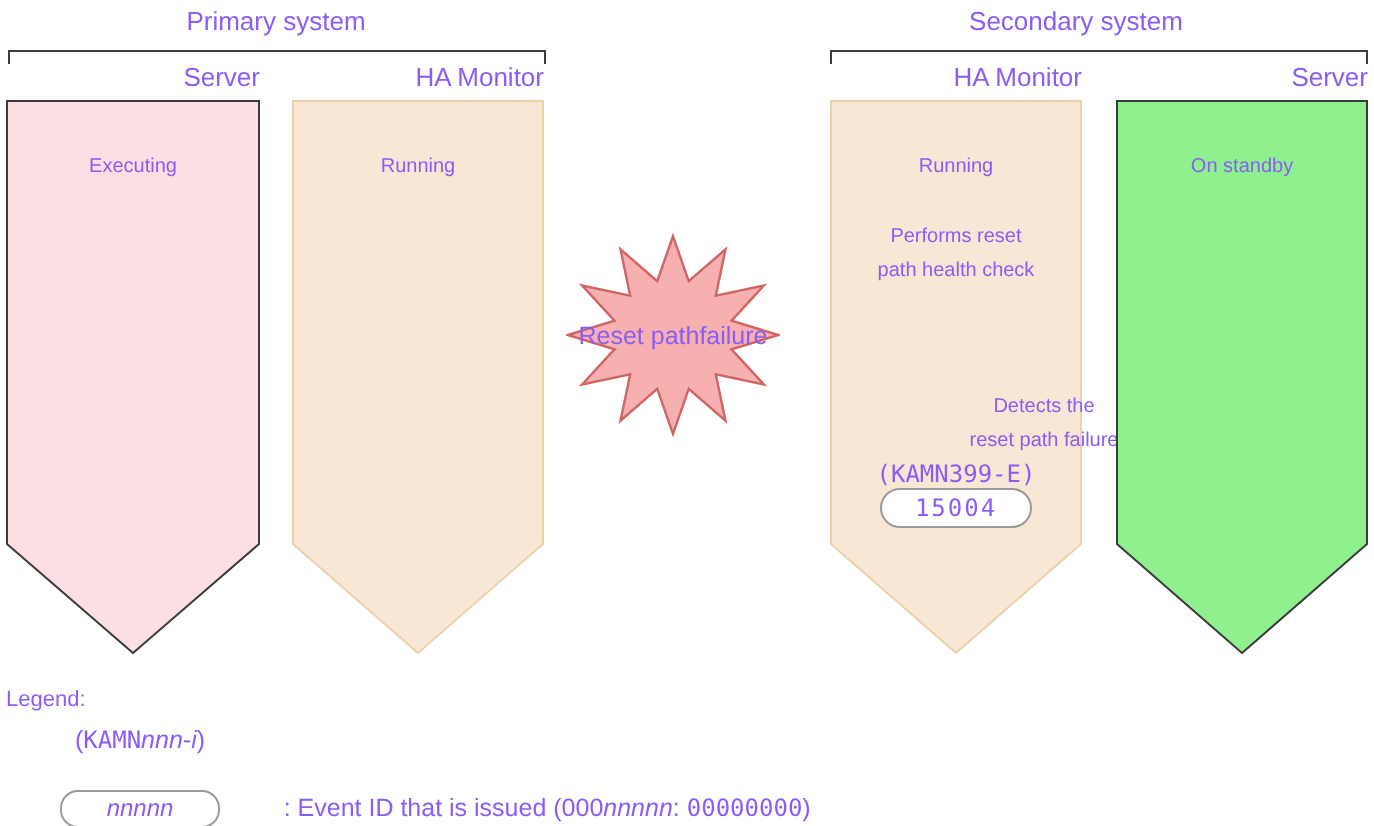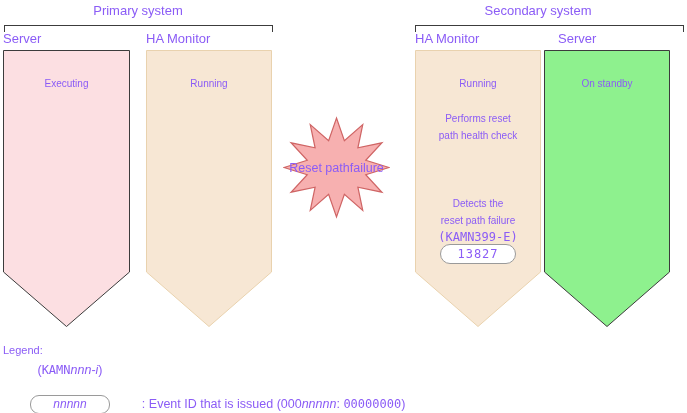--- a/index.html
+++ b/index.html
@@ -6,21 +6,21 @@
   .canvas {
     position:relative; width:687px; height:413px; background:#ffffff;
     font-family:"Liberation Sans", sans-serif; color:#8b5cf6;
     overflow:hidden;
   }
   .group-label { position:absolute; top:3px; text-align:center; font-size:13px; }
   .bracket {
     position:absolute; top:25px; height:6px;
     border-top:1px solid #3c3c3c; border-left:1px solid #3c3c3c; border-right:1px solid #3c3c3c;
   }
-  .col-label { position:absolute; top:31px; text-align:left; font-size:13px; }
+  .col-label { position:absolute; top:31px; text-align:right; font-size:13px; }
   .pennant { position:absolute; top:50px; height:277px; }
   .pennant svg { position:absolute; left:0; top:0; display:block; }
   .ptext { position:absolute; left:0; width:100%; text-align:center; font-size:10px; line-height:17px; }
   .mono { font-family:"DejaVu Sans Mono", monospace; font-size:12px; }
   .event-pill {
     position:absolute; left:50%; transform:translateX(-50%);
     width:74px; height:18px; line-height:18px; text-align:center;
     background:#ffffff; border:1px solid #9a9a9a; border-radius:10px;
     font-family:"DejaVu Sans Mono", monospace; font-size:12px; letter-spacing:1px;
   }
@@ -75,29 +75,29 @@
 
   <div class="pennant" style="left:415px; width:126px;">
     <svg width="126" height="277" viewBox="0 0 126 277">
       <polygon points="0.5,0.5 125.5,0.5 125.5,222 63,276.5 0.5,222" stroke="#e9d2ae" stroke-width="1" fill="#f7e7d4"></polygon>
     </svg>
     <div class="ptext" style="top:25px;">Running</div>
     <div class="ptext" style="top:60px;">
       <div>Performs reset</div>
       <div>path health check</div>
     </div>
-    <div class="ptext" style="top:145px;">
+    <div class="ptext" style="top:145px;padding-left:44px;">
       <div>Detects the</div>
       <div>reset path failure</div>
     </div>
     <div class="ptext mono" style="top:179px;">(KAMN399-E)</div>
-    <div class="event-pill" style="top:194px;">13827</div>
+    <div class="event-pill" style="top:194px;">15004</div>
   </div>
 
-  <div class="pennant" style="left:544px; width:126px;">
+  <div class="pennant" style="left:558px; width:126px;">
     <svg width="126" height="277" viewBox="0 0 126 277">
       <polygon points="0.5,0.5 125.5,0.5 125.5,222 63,276.5 0.5,222" stroke="#3c3c3c" stroke-width="1" fill="#8ef18e"></polygon>
     </svg>
     <div class="ptext" style="top:25px;">On standby</div>
   </div>
 
   <div class="star">
     <svg width="107" height="103" viewBox="0 0 106 100" preserveAspectRatio="none">
       <polygon points="53,2 60.8,23.9 79,8.4 74.2,30.9 98,26 82,43 105,50 82,57 98,74 74.2,69.1 79,91.6 60.8,76.1 53,98 45.2,76.1 27,91.6 31.8,69.1 8,74 24,57 1,50 24,43 8,26 31.8,30.9 27,8.4 45.2,23.9" stroke="#cf6565" stroke-width="1.2" fill="#f7b0b0"></polygon>
     </svg>

